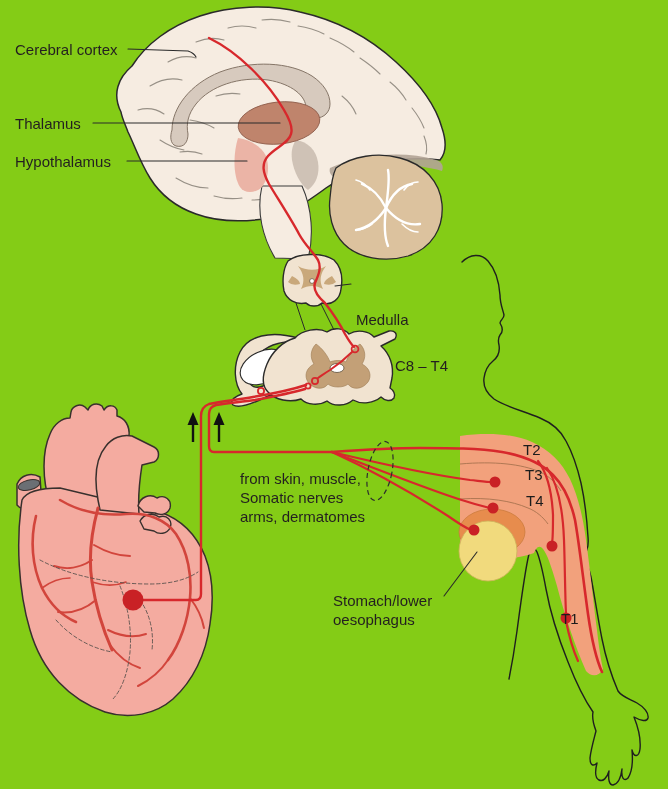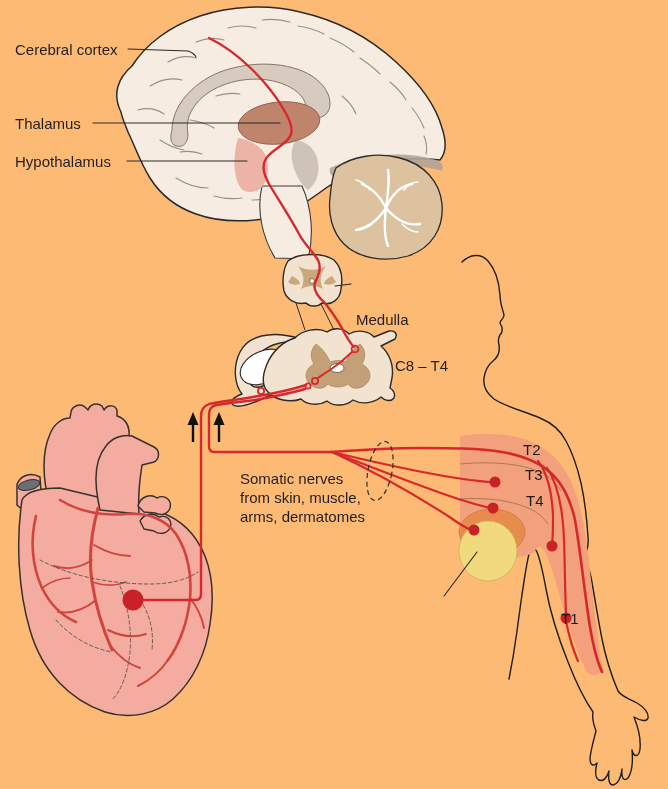--- a/index.html
+++ b/index.html
@@ -1,16 +1,16 @@
 <!DOCTYPE html>
 <html><head>
 <meta charset="utf-8">
 <style>
   html,body{margin:0;padding:0;background:#ffffff;}
-  #stage{position:relative;width:668px;height:789px;background:#fdba74;overflow:hidden;
+  #stage{position:relative;width:668px;height:789px;background:#84cc16;overflow:hidden;
          font-family:"Liberation Sans","DejaVu Sans",sans-serif;color:#231f20;}
   #art{position:absolute;left:0;top:0;}
   .lbl{position:absolute;font-size:15px;line-height:19px;color:#231f20;white-space:nowrap;}
   .tlbl{position:absolute;font-size:15px;color:#1c1c1c;white-space:nowrap;margin-left:18px;}
 </style>
 </head>
 <body>
 
 <div id="stage">
 
@@ -350,24 +350,28 @@
   </g>
 </svg>
 
 <div class="lbl" style="left:15px;top:40px;">Cerebral cortex</div>
 <div class="lbl" style="left:15px;top:114px;">Thalamus</div>
 <div class="lbl" style="left:15px;top:152px;">Hypothalamus</div>
 <div class="lbl" style="left:356px;top:276px;margin-top:34px;">Medulla</div>
 <div class="lbl" style="left:395px;top:356px;text-align:center;">C8 – T4</div>
 
 <div class="lbl" style="left:240px;top:469px;">
+  <div>from skin, muscle,</div>
   <div>Somatic nerves</div>
-  <div>from skin, muscle,</div>
   <div>arms, dermatomes</div>
 </div>
 
+<div class="lbl" style="left:333px;top:591px;">
+  <div>Stomach/lower</div>
+  <div>oesophagus</div>
+</div>
 
 <div class="tlbl" style="left:505px;top:441px;">T2</div>
 <div class="tlbl" style="left:507px;top:466px;">T3</div>
 <div class="tlbl" style="left:508px;top:492px;">T4</div>
 <div class="tlbl" style="left:543px;top:610px;">T1</div>
 
 </div>
 
 </body></html>

